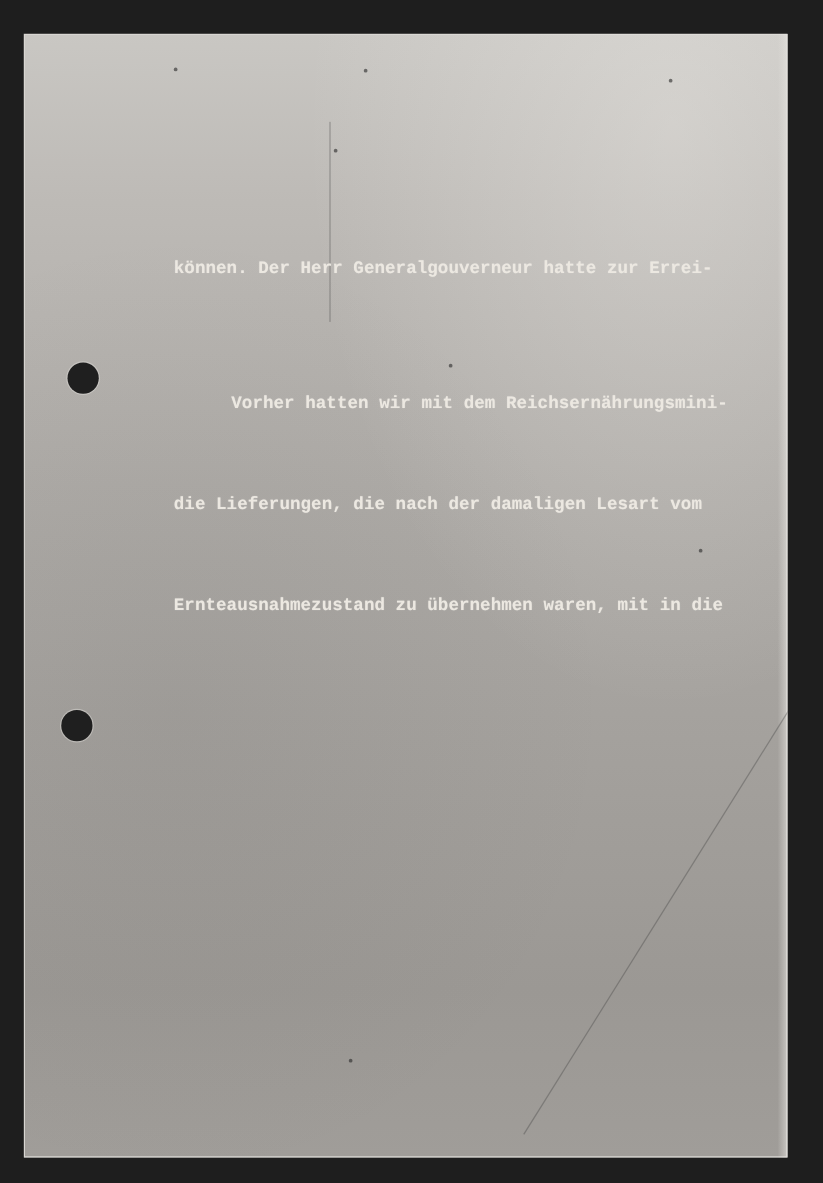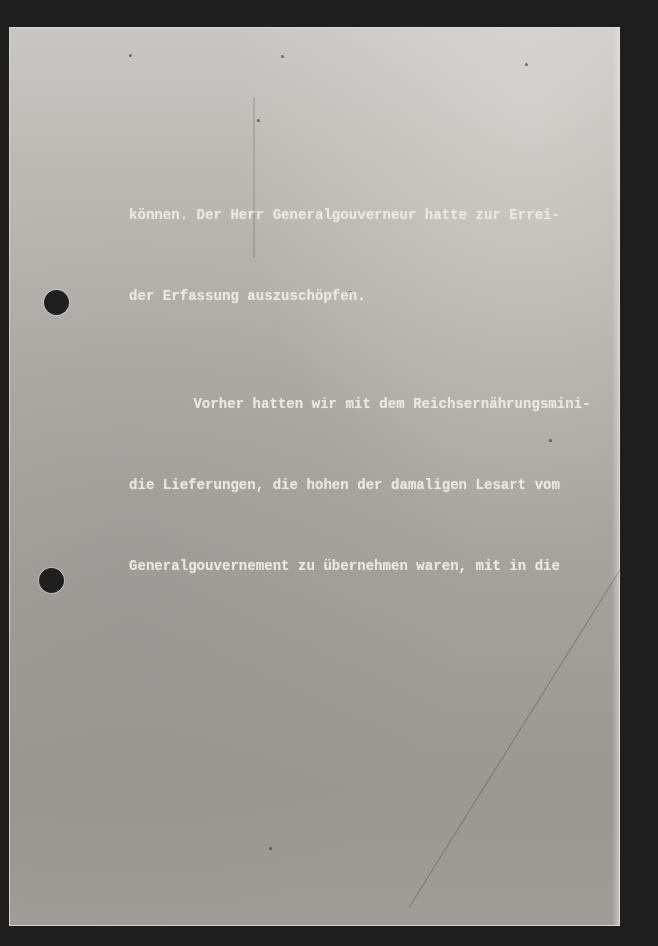--- a/index.html
+++ b/index.html
@@ -8,21 +8,21 @@
     }
     body {
       width: 658px;
       height: 946px;
       background: #1e1e1e;
       position: relative;
       overflow: hidden;
     }
     .page {
       position: absolute;
-      left: 9px;
+      left: 19px;
       top: 27px;
       width: 611px;
       height: 899px;
       background: linear-gradient(180deg, #c9c7c3 0%, #bdbab6 15%, #aeaba7 40%, #a3a09c 65%, #9b9894 85%, #a09d99 100%);
       box-shadow: inset 0 0 0 1px #d8d6d2;
       overflow: hidden;
     }
     .page::before {
       content: "";
       position: absolute;
@@ -61,21 +61,20 @@
       letter-spacing: 0.05px;
       white-space: pre;
       text-shadow: 0 0 1px rgba(255,255,255,0.35);
     }
     .line {
       display: block;
       height: 27px;
     }
     .indent {
       padding-left: 46px;
-      text-align: center;
     }
     .scratch {
       position: absolute;
       height: 1px;
       background: rgba(60,60,60,0.35);
       transform-origin: left center;
     }
     .speck {
       position: absolute;
       width: 3px;
@@ -99,25 +98,24 @@
   <div class="speck" style="left:272px; top:28px;"></div>
   <div class="speck" style="left:248px; top:92px;"></div>
   <div class="speck" style="left:516px; top:36px;"></div>
   <div class="speck" style="left:340px; top:264px;"></div>
   <div class="speck" style="left:540px; top:412px;"></div>
   <div class="speck" style="left:260px; top:820px;"></div>
 
   <div class="text">
     
     <span class="line">können. Der Herr Generalgouverneur hatte zur Errei-</span>
-    <span class="line">der Erfassung auszuschöpfen.</span>
     
     <span class="line indent">Vorher hatten wir mit dem Reichsernährungsmini-</span>
-    <span class="line">die Lieferungen, die hohen der damaligen Lesart vom</span>
-    <span class="line">Generalgouvernement zu übernehmen waren, mit in die</span>
+    <span class="line">die Lieferungen, die nach der damaligen Lesart vom</span>
+    <span class="line">Ernteausnahmezustand zu übernehmen waren, mit in die</span>
     
     
     
     
     
     
     
     
     
     

